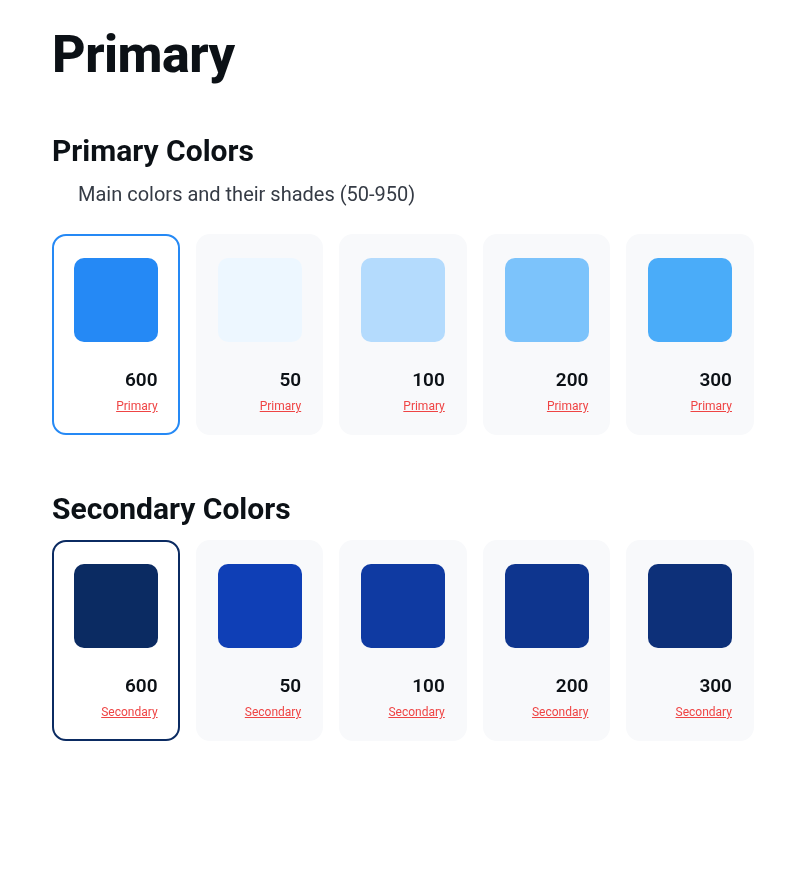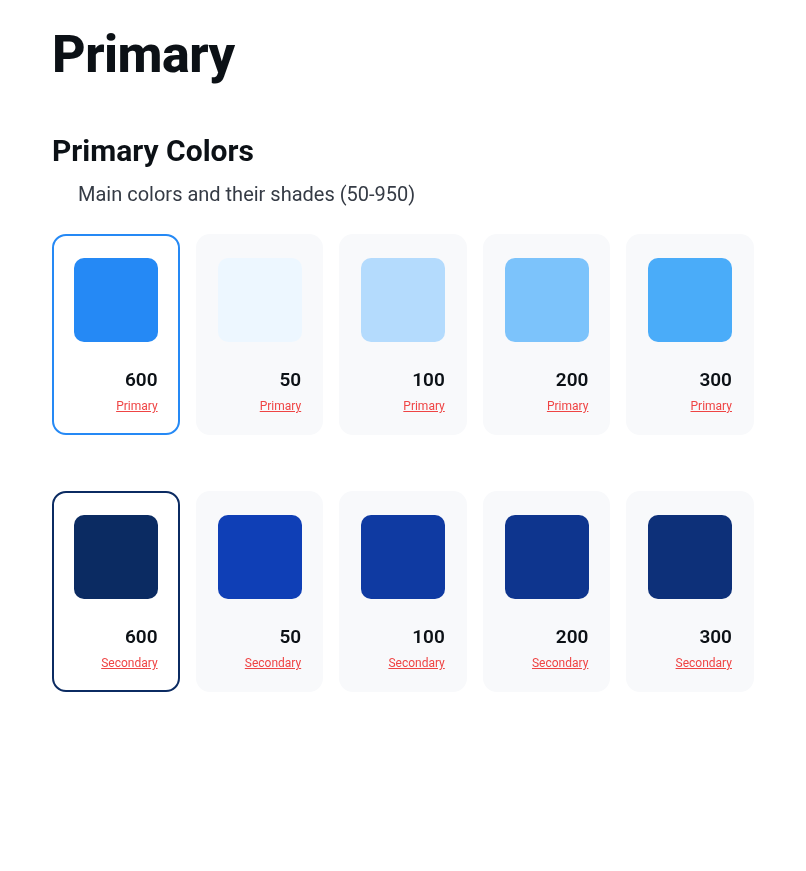--- a/index.html
+++ b/index.html
@@ -100,20 +100,21 @@
       </div>
       <div class="swatch-card">
         <div class="chip" style="background: rgb(74, 172, 249);"></div>
         <div class="shade-label">300</div>
         <div class="palette-label">Primary</div>
       </div>
     </div>
 </section>
 
 <section>
+  <h2>Secondary Colors</h2>
   <div class="swatch-row" style="--accent: #0b2b62;">
       <div class="swatch-card selected">
         <div class="chip" style="background: rgb(11, 43, 98);"></div>
         <div class="shade-label">600</div>
         <div class="palette-label">Secondary</div>
       </div>
       <div class="swatch-card">
         <div class="chip" style="background: rgb(15, 63, 182);"></div>
         <div class="shade-label">50</div>
         <div class="palette-label">Secondary</div>

